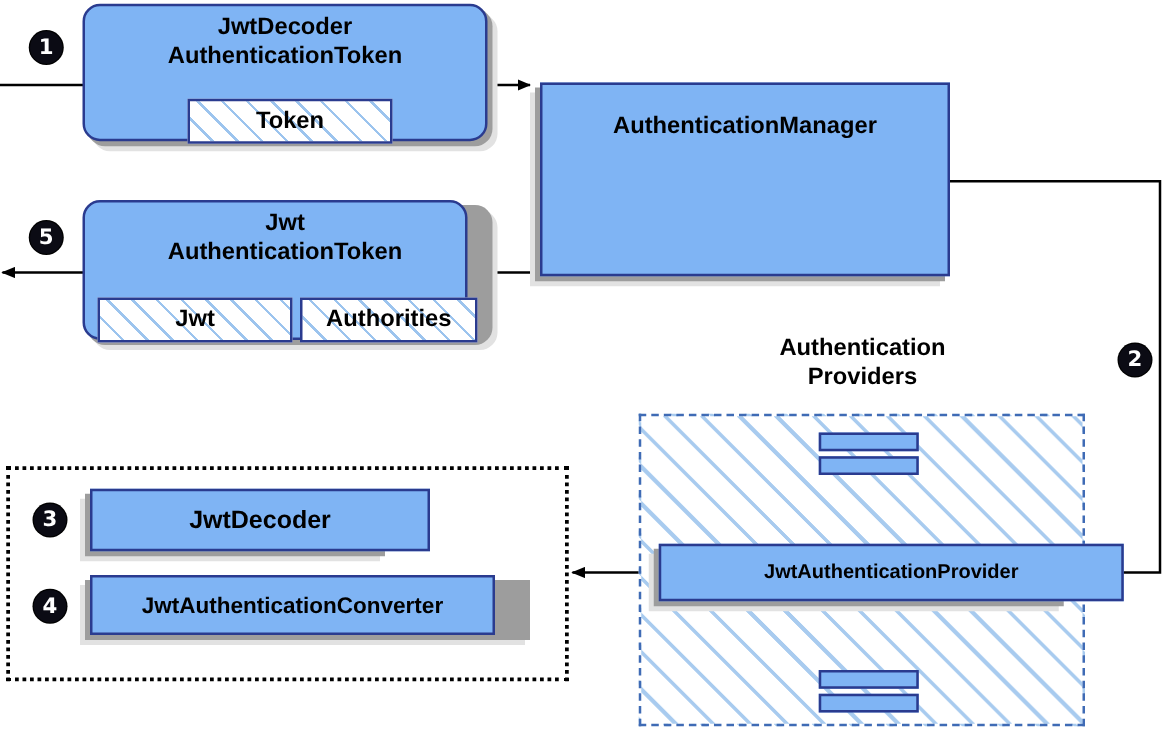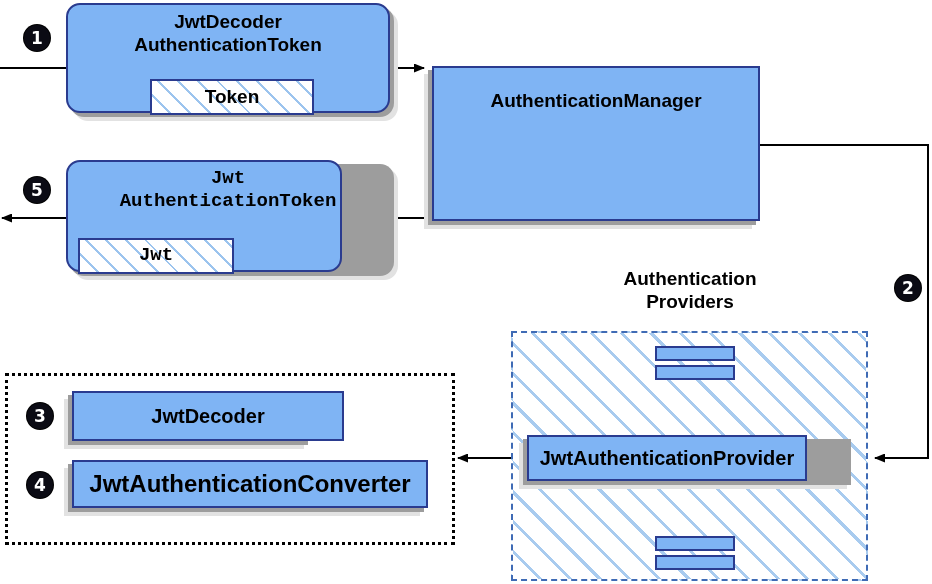--- a/index.html
+++ b/index.html
@@ -101,24 +101,25 @@
   <div class="shadow1 sh-round node" style="left:70px;top:7px;width:324px;height:110px;"></div>
   <div class="node blue round" style="left:66px;top:3px;width:324px;height:110px;">
     <div class="label" style="left:0;top:6px;width:320px;font-size:19px;">JwtDecoder</div>
     <div class="label" style="left:0;top:29px;width:320px;font-size:19px;">AuthenticationToken</div>
     <div class="hatch ctr" style="position:absolute;left:82px;top:74px;width:160px;height:32px;font-size:19px;">Token</div>
   </div>
   <div class="badge" style="left:24px;top:25px;">1</div>
 
   <div class="shadow2 sh-round node" style="left:74px;top:168px;width:324px;height:112px;"></div>
   <div class="shadow1 sh-round node" style="left:70px;top:164px;width:324px;height:112px;"></div>
-  <div class="node blue round" style="left:66px;top:160px;width:276px;height:112px;font-family:Liberation Mono, monospace;">
+  <div class="node blue round" style="left:66px;top:160px;width:308px;height:112px;">
     <div class="label" style="left:0;top:6px;width:320px;font-size:19px;">Jwt</div>
     <div class="label" style="left:0;top:29px;width:320px;font-size:19px;">AuthenticationToken</div>
     <div class="hatch ctr" style="position:absolute;left:10px;top:76px;width:152px;height:32px;font-size:19px;">Jwt</div>
+    <div class="hatch ctr" style="position:absolute;left:172px;top:76px;width:138px;height:32px;font-size:19px;">Authorities</div>
   </div>
   <div class="badge" style="left:24px;top:177px;">5</div>
 
   <div class="shadow2 node" style="left:424px;top:74px;width:328px;height:155px;"></div>
   <div class="shadow1 node" style="left:428px;top:70px;width:328px;height:155px;"></div>
   <div class="node blue" style="left:432px;top:66px;width:328px;height:155px;">
     <div class="label" style="left:0;top:22px;width:324px;font-size:19px;">AuthenticationManager</div>
   </div>
 
   <div class="label" style="left:565px;top:268px;width:250px;font-size:19px;">Authentication</div>
@@ -128,29 +129,29 @@
 
     <div class="node blue" style="left:142px;top:13px;width:80px;height:15px;"></div>
     <div class="node blue" style="left:142px;top:32px;width:80px;height:15px;"></div>
 
     <div class="node blue" style="left:142px;top:203px;width:80px;height:15px;"></div>
     <div class="node blue" style="left:142px;top:222px;width:80px;height:15px;"></div>
   </div>
 
   <div class="shadow2 node" style="left:519px;top:443px;width:328px;height:46px;"></div>
   <div class="shadow1 node" style="left:523px;top:439px;width:328px;height:46px;"></div>
-  <div class="node blue ctr" style="left:527px;top:435px;width:280px;height:46px;font-size:20px;">JwtAuthenticationProvider</div>
+  <div class="node blue ctr" style="left:527px;top:435px;width:372px;height:46px;font-size:16px;">JwtAuthenticationProvider</div>
 
   <div class="badge" style="left:895px;top:275px;">2</div>
 
   <div class="dotted-box node" style="left:5px;top:373px;width:450px;height:172px;"></div>
 
   <div class="shadow2 node" style="left:64px;top:399px;width:240px;height:50px;"></div>
   <div class="shadow1 node" style="left:68px;top:395px;width:240px;height:50px;"></div>
   <div class="node blue ctr" style="left:72px;top:391px;width:272px;height:50px;font-size:20px;">JwtDecoder</div>
   <div class="badge" style="left:27px;top:403px;">3</div>
 
   <div class="shadow2 node" style="left:64px;top:468px;width:356px;height:48px;"></div>
   <div class="shadow1 node" style="left:68px;top:464px;width:356px;height:48px;"></div>
-  <div class="node blue ctr" style="left:72px;top:460px;width:356px;height:48px;font-size:24px;">JwtAuthenticationConverter</div>
+  <div class="node blue ctr" style="left:72px;top:460px;width:324px;height:48px;font-size:18px;">JwtAuthenticationConverter</div>
   <div class="badge" style="left:27px;top:472px;">4</div>
 
 </div>
 
 </body></html>

